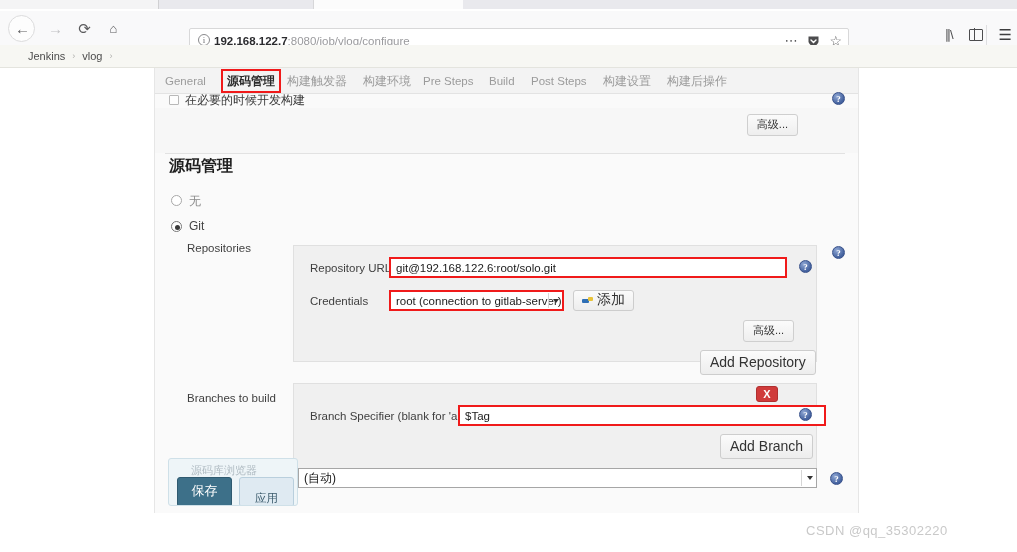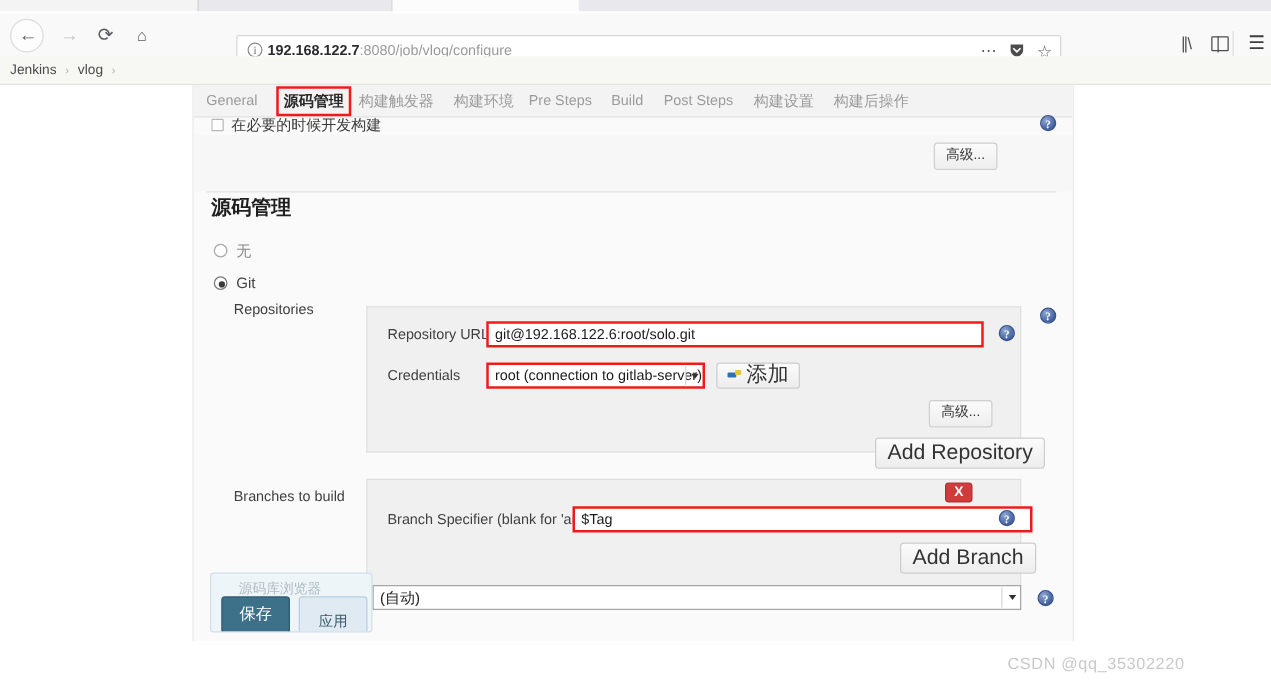--- a/index.html
+++ b/index.html
@@ -82,21 +82,21 @@
   .ham-ic { font-size: 15px; color: #3d3d3f; line-height: 12px; }
   .vsep {
     position: absolute; right: 30px; top: 14px; width: 1px; height: 20px;
     background: #dedee0;
   }
 
   
   .breadcrumb {
     position: absolute; left: 0; top: 45px; width: 1017px; height: 23px;
     background: #f7f7f3; border-bottom: 1px solid #e4e4de;
-    display: flex; align-items: center; padding-left: 8px;
+    display: flex; align-items: center; padding-left: 28px;
   }
   .crumb {
     font-size: 11px; color: #4c4c4c; margin-right: 7px;
   }
   .crumb-sep { font-size: 9px; color: #b0b0ad; margin-right: 7px; }
 
   
   #page {
     position: absolute; left: 0; top: 68px; width: 1017px; height: 445px;
     background: #ffffff;
@@ -205,24 +205,24 @@
   .sel-arrow {
     position: absolute; right: 3px; top: 50%; margin-top: -2px;
     width: 0; height: 0; border-left: 3px solid transparent;
     border-right: 3px solid transparent; border-top: 4px solid #333;
   }
   .sel-div {
     position: absolute; right: 13px; top: 1px; bottom: 1px; width: 1px; background: #d6d6d6;
   }
 
   .btn {
-    position: absolute; font-size: 17px; color: #333;
+    position: absolute; font-size: 14px; color: #333;
     background: linear-gradient(#fbfbfb,#ededed); border: 1px solid #cdcdcd;
     border-radius: 3px; line-height: 12px; white-space: nowrap;
-    display: flex; align-items: center; justify-content: center;
+    display: flex; align-items: flex-end; justify-content: center;
   }
   .btn-add-cred {
     padding: 4px 8px 5px; gap: 4px;
   }
   .key-ic {
     width: 11px; height: 8px; position: relative; display: inline-block;
   }
   .key-ic .kb { position: absolute; left: 0; top: 2px; width: 7px; height: 4px; background: #2f6fb5; border-radius: 1px; }
   .key-ic .kh { position: absolute; left: 6px; top: 0px; width: 5px; height: 4px; background: #e8c33a; border-radius: 1px; }
 

